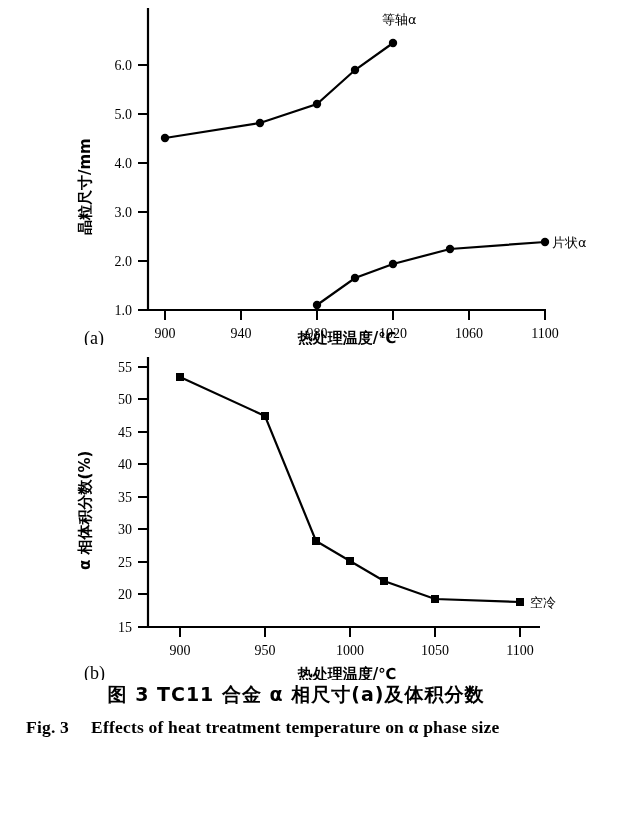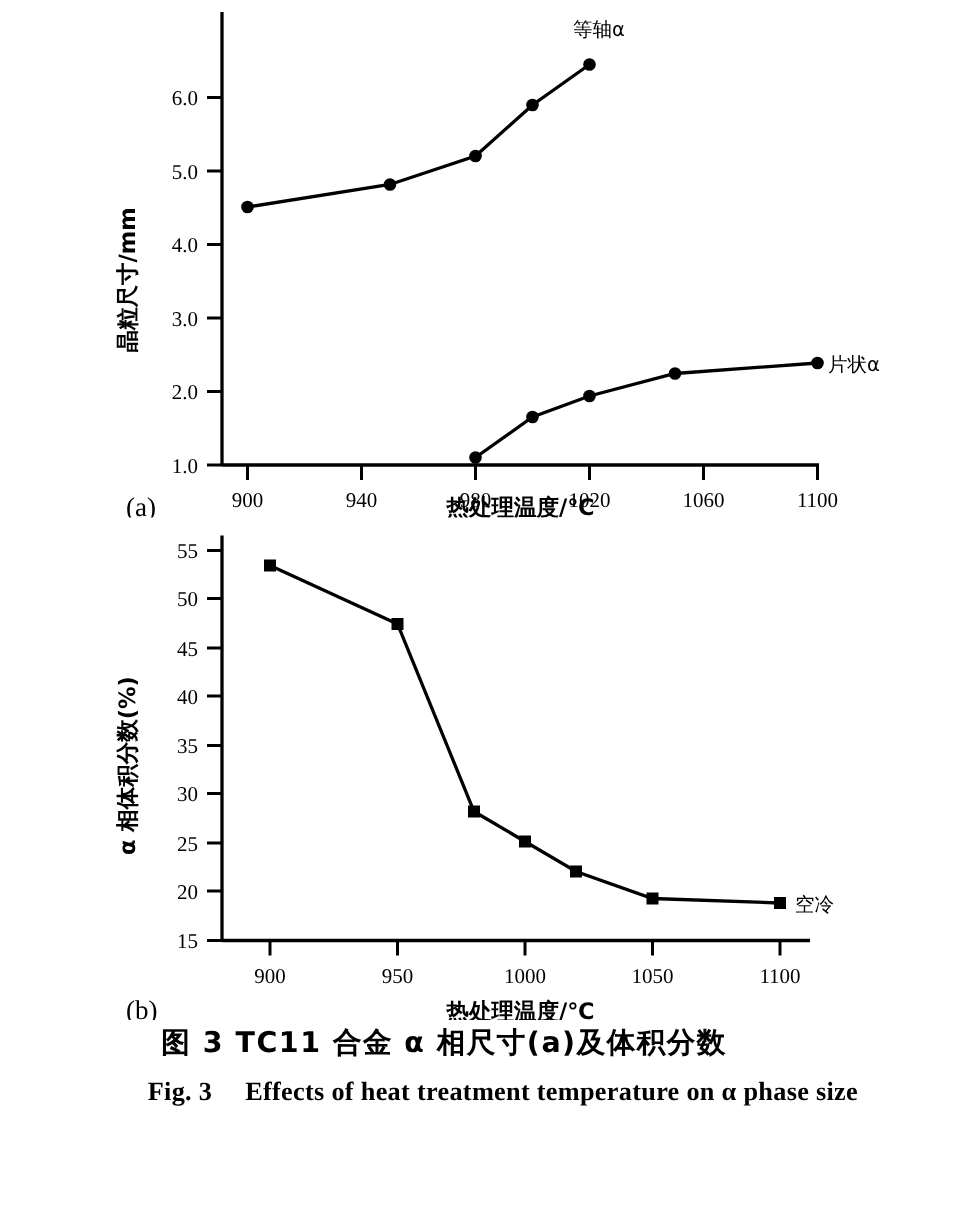--- a/index.html
+++ b/index.html
@@ -77,21 +77,21 @@
     font-family: "DejaVu Sans", sans-serif;
     font-size: 19px;
     font-weight: bold;
     letter-spacing: 1px;
     margin-bottom: 16px;
   }
   .cap-en {
     font-family: "Liberation Serif", serif;
     font-size: 17.5px;
     font-weight: bold;
-    text-align: right;
+    text-align: left;
     padding-left: 6px;
     letter-spacing: 0.2px;
   }
   .cap-en .lead {
     margin-right: 22px;
   }
 </style>
 </head>
 <body>
 

